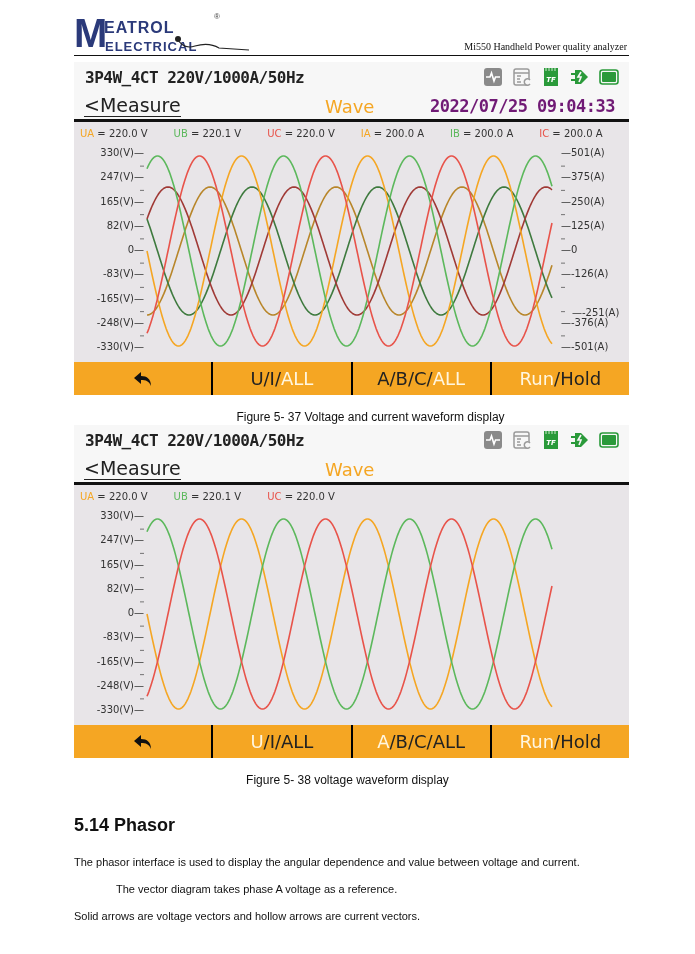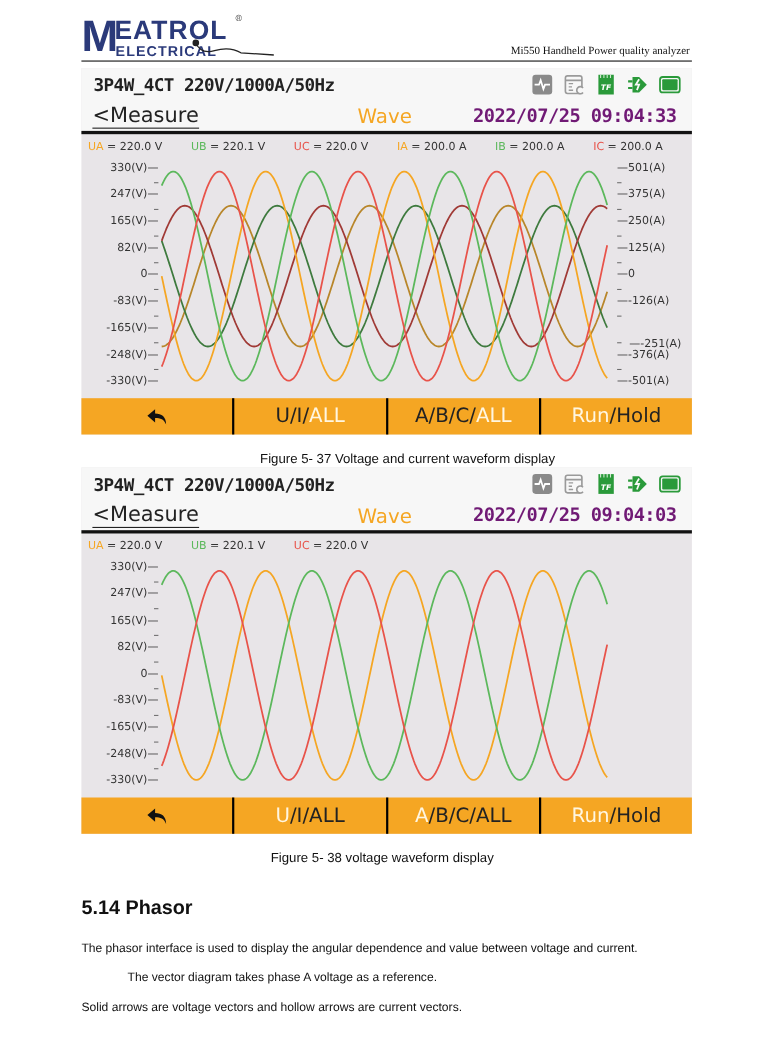--- a/index.html
+++ b/index.html
@@ -3,21 +3,21 @@
 <meta charset="utf-8">
 <style>
   * { box-sizing: border-box; margin: 0; padding: 0; }
   html, body { width: 695px; height: 954px; background: #ffffff; overflow: hidden; }
   body { position: relative; font-family: "Liberation Sans", sans-serif; color: #111; }
 
   
   .page-header { position: absolute; left: 74px; top: 12px; width: 555px; height: 44px; border-bottom: 1.5px solid #111; }
   .logo { position: absolute; left: 0; top: 2px; height: 38px; width: 180px; }
   .logo-m { position: absolute; left: 0; top: 0; font-family: "Liberation Sans", sans-serif; font-weight: bold; font-size: 40px; color: #2b3a7a; line-height: 38px; letter-spacing: -2px; }
-  .logo-eatrol { position: absolute; left: 30px; top: 2px; font-family: "Liberation Sans", sans-serif; font-weight: bold; font-size: 24px; color: #2b3a7a; letter-spacing: 1px; line-height: 24px; }
+  .logo-eatrol { position: absolute; left: 30px; top: 2px; font-family: "Liberation Sans", sans-serif; font-weight: bold; font-size: 16px; color: #2b3a7a; letter-spacing: 1px; line-height: 24px; }
   .logo-elec { position: absolute; left: 31px; top: 25px; font-size: 13px; color: #2b3a7a; letter-spacing: 1px; font-weight: bold; }
   .logo-reg { position: absolute; left: 140px; top: -2px; font-size: 8px; color: #444; }
   .logo-cable { position: absolute; left: 95px; top: 20px; width: 80px; height: 18px; }
   .doc-title { position: absolute; right: 2px; bottom: 3px; font-family: "Liberation Serif", serif; font-size: 10px; color: #111; }
 
   
   .screen { position: absolute; left: 74px; width: 555px; background: #e8e5e8; }
   .scr-top { background: #f7f7f7; height: 60px; position: relative; border-bottom: 3px solid #111; }
   .wiring { position: absolute; left: 11px; top: 6px; font-family: "DejaVu Sans Mono", monospace; font-weight: bold; font-size: 16px; color: #222; letter-spacing: -0.5px; }
   .icons { position: absolute; right: 10px; top: 5px; display: flex; gap: 9px; align-items: flex-start; }
@@ -195,21 +195,20 @@
           <path d="M5 3 H11 L18 10 L11 17 H5 Z" fill="#2a9a3a"></path>
           <path d="M11 5 L8 10 H11 L9 15" stroke="#f7f7f7" stroke-width="1.6" fill="none"></path>
         </svg>
         <svg width="20" height="20" viewBox="0 0 20 20">
           <rect x="1" y="3" width="18" height="14" rx="2.5" stroke="#2a9a3a" stroke-width="1.6" fill="none"></rect>
           <rect x="3" y="5" width="14" height="10" rx="1" fill="#2a9a3a"></rect>
         </svg>
       </div>
     <div class="back-link">&lt;Measure</div>
     <div class="screen-title">Wave</div>
-    <div class="datetime">2022/07/25 09:04:03</div>
   </div>
   <div class="readings">
       <span class="reading"><span style="color: rgb(245, 166, 35);">UA</span><span> = 220.0 V</span></span>
       <span class="reading"><span style="color: rgb(92, 184, 92);">UB</span><span> = 220.1 V</span></span>
       <span class="reading"><span style="color: rgb(232, 83, 74);">UC</span><span> = 220.0 V</span></span>
     </div>
   <div class="plot" style="height:215px;">
       <div class="ylabel left" style="right: 485px; top: 3px;">330(V)—</div>
       <div class="ylabel left" style="right: 485px; top: 27.25px;">247(V)—</div>
       <div class="ylabel left" style="right: 485px; top: 51.5px;">165(V)—</div>

